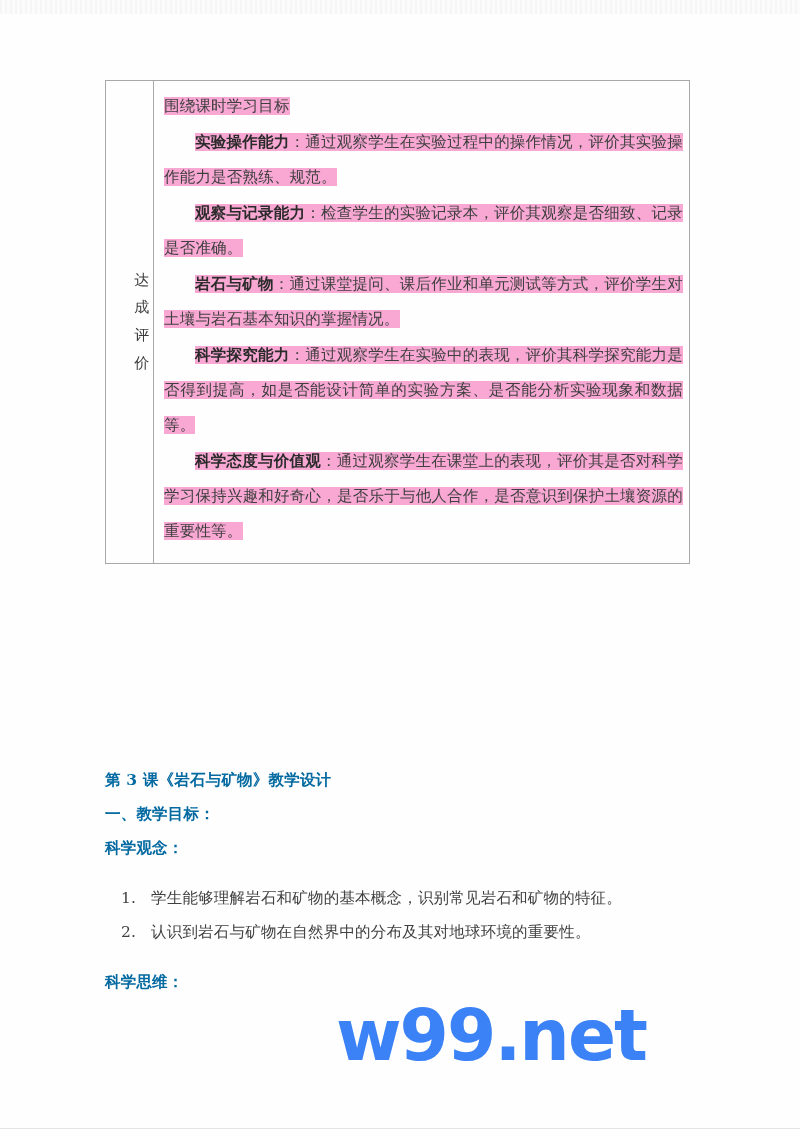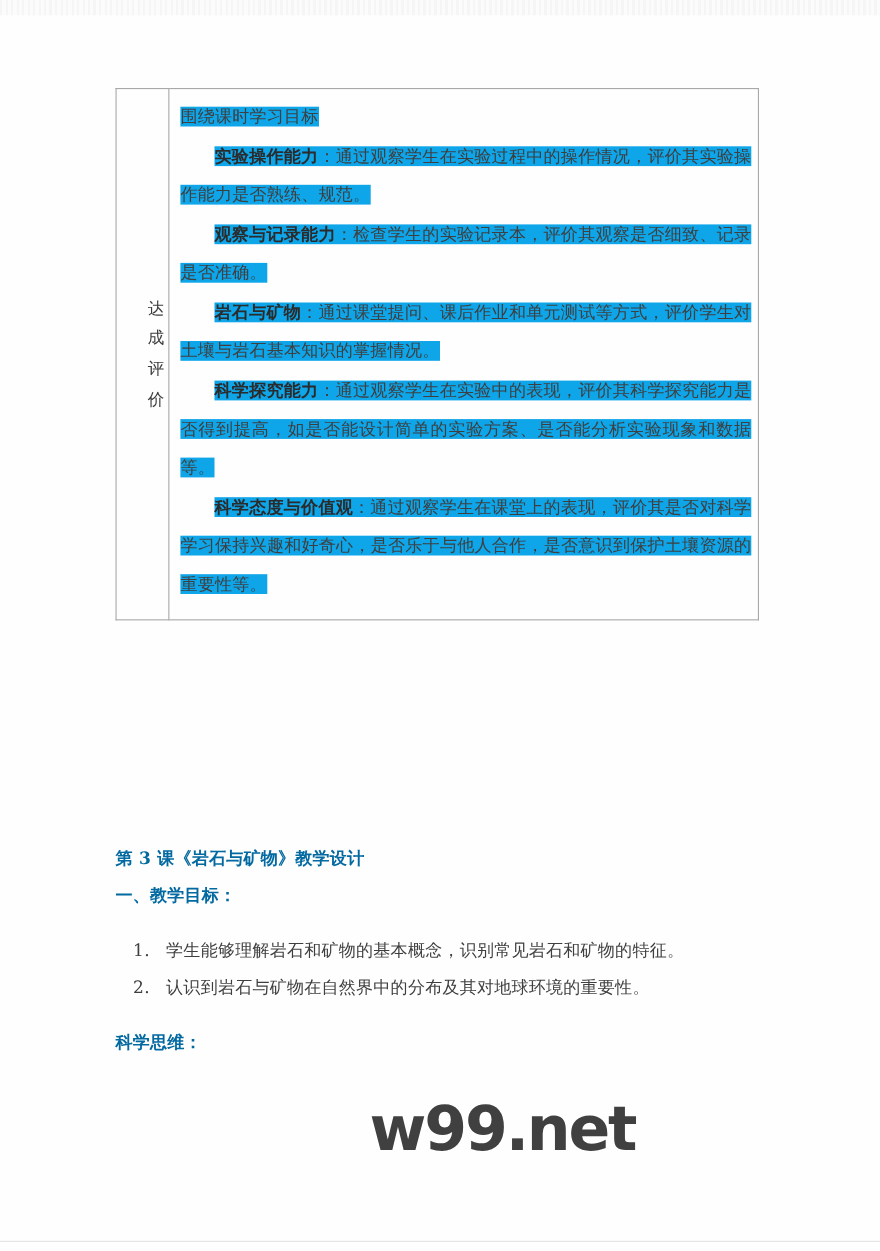--- a/index.html
+++ b/index.html
@@ -36,24 +36,24 @@
     height: 1px;
     background: #e3e3e3;
   }
 
   
   .watermark {
     position: absolute;
     left: 336px;
     top: 994px;
     font-family: "DejaVu Sans", "Liberation Sans", sans-serif;
-    font-size: 56px;
+    font-size: 71px;
     font-weight: 700;
     letter-spacing: -2px;
-    color: #404040;
+    color: #3b82f6;
     white-space: nowrap;
     pointer-events: none;
     user-select: none;
   }
 
   
   .eval-table {
     position: absolute;
     left: 105px;
     top: 80px;
@@ -97,21 +97,21 @@
     margin-bottom: 0px;
   }
   .para.indent {
     text-indent: 2em;
   }
   .para b {
     font-weight: 700;
     color: #2b2b2b;
   }
   .hl {
-    background: #0ea5e9;
+    background: #f9a8d4;
   }
 
   
   .body-block {
     position: absolute;
     left: 105px;
     top: 763px;
     width: 588px;
   }
   .line {
@@ -197,20 +197,21 @@
     </tr>
   </tbody>
     </table>
 
   <div class="body-block">
 
     <p class="line title">第 3 课《岩石与矿物》教学设计</p>
 
     <p class="line heading">一、教学目标：</p>
 
+    <p class="line heading">科学观念：</p>
 
     <ul class="numlist">
       <li>
         <span class="num">1.</span><span>学生能够理解岩石和矿物的基本概念，识别常见岩石和矿物的特征。</span>
       </li>
       <li>
         <span class="num">2.</span><span>认识到岩石与矿物在自然界中的分布及其对地球环境的重要性。</span>
       </li>
     </ul>
 

